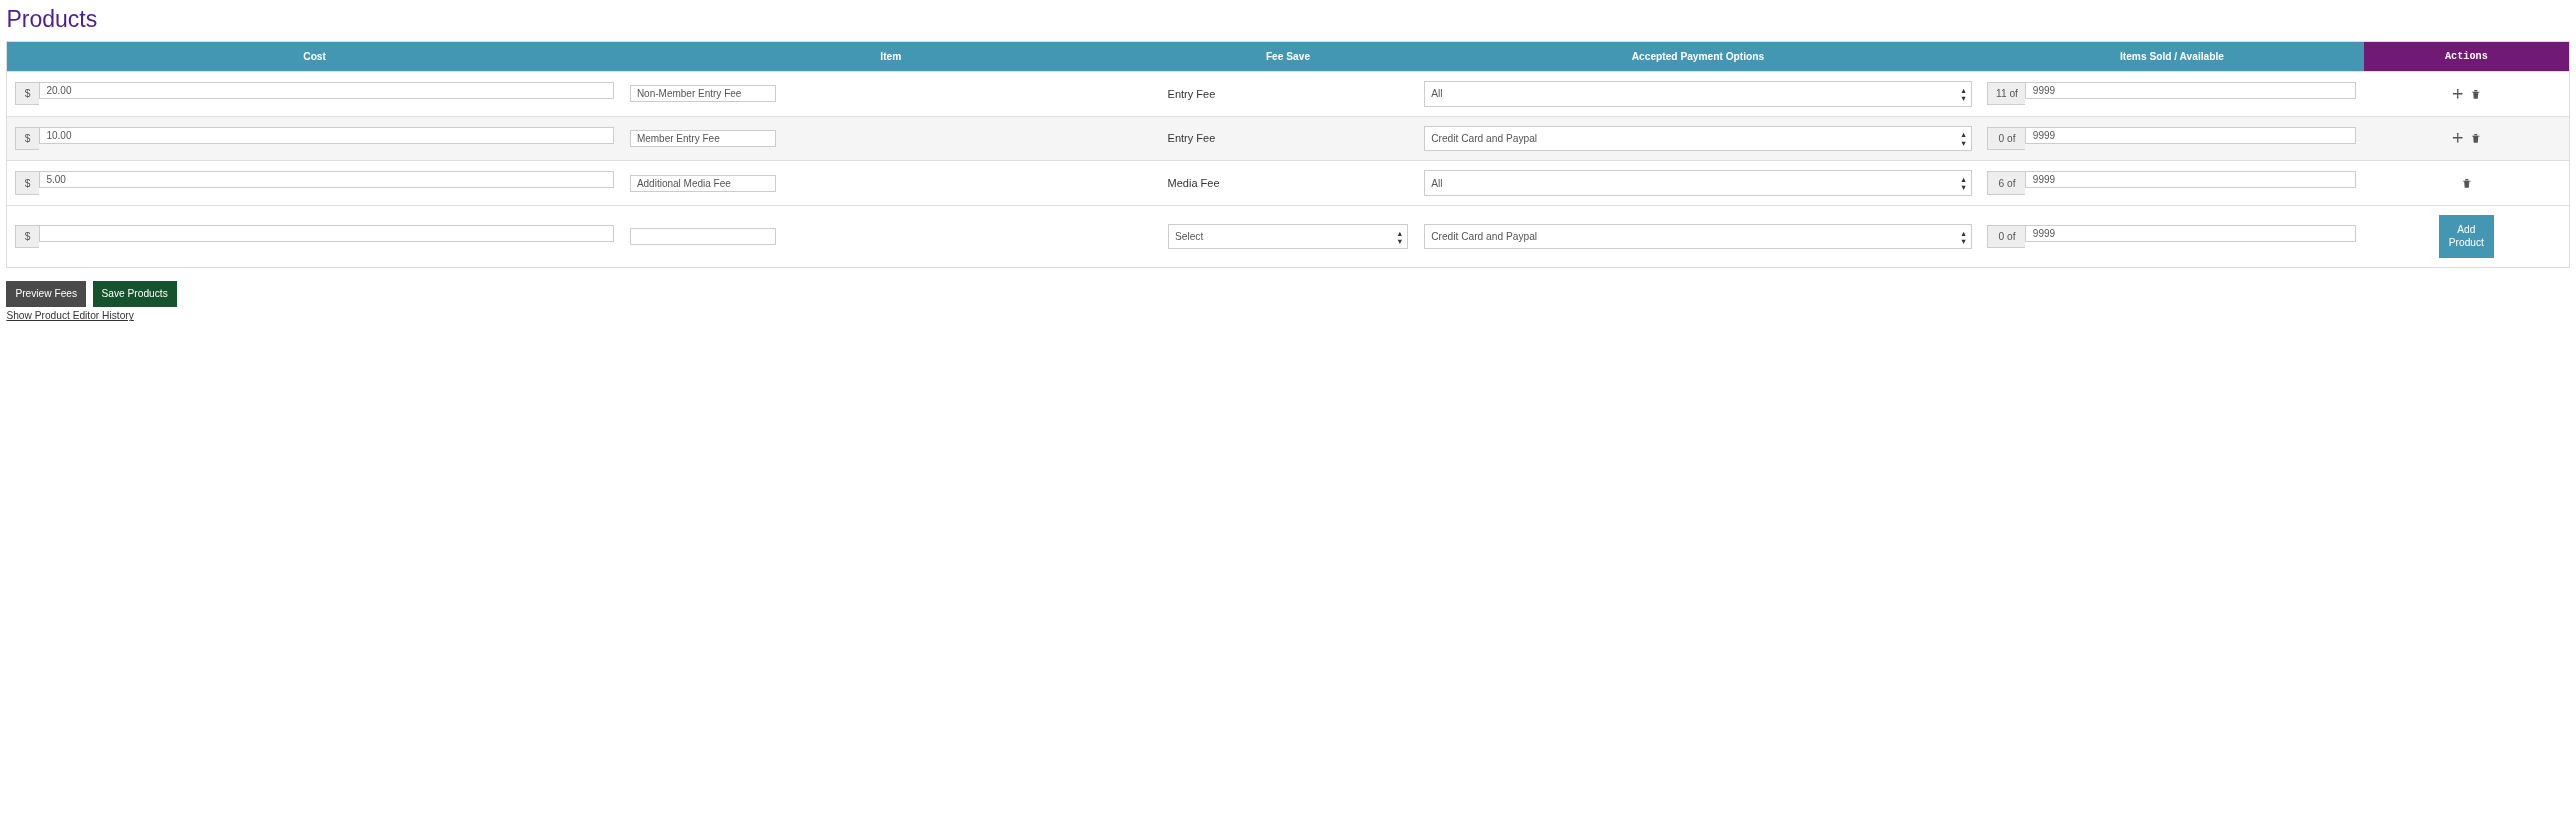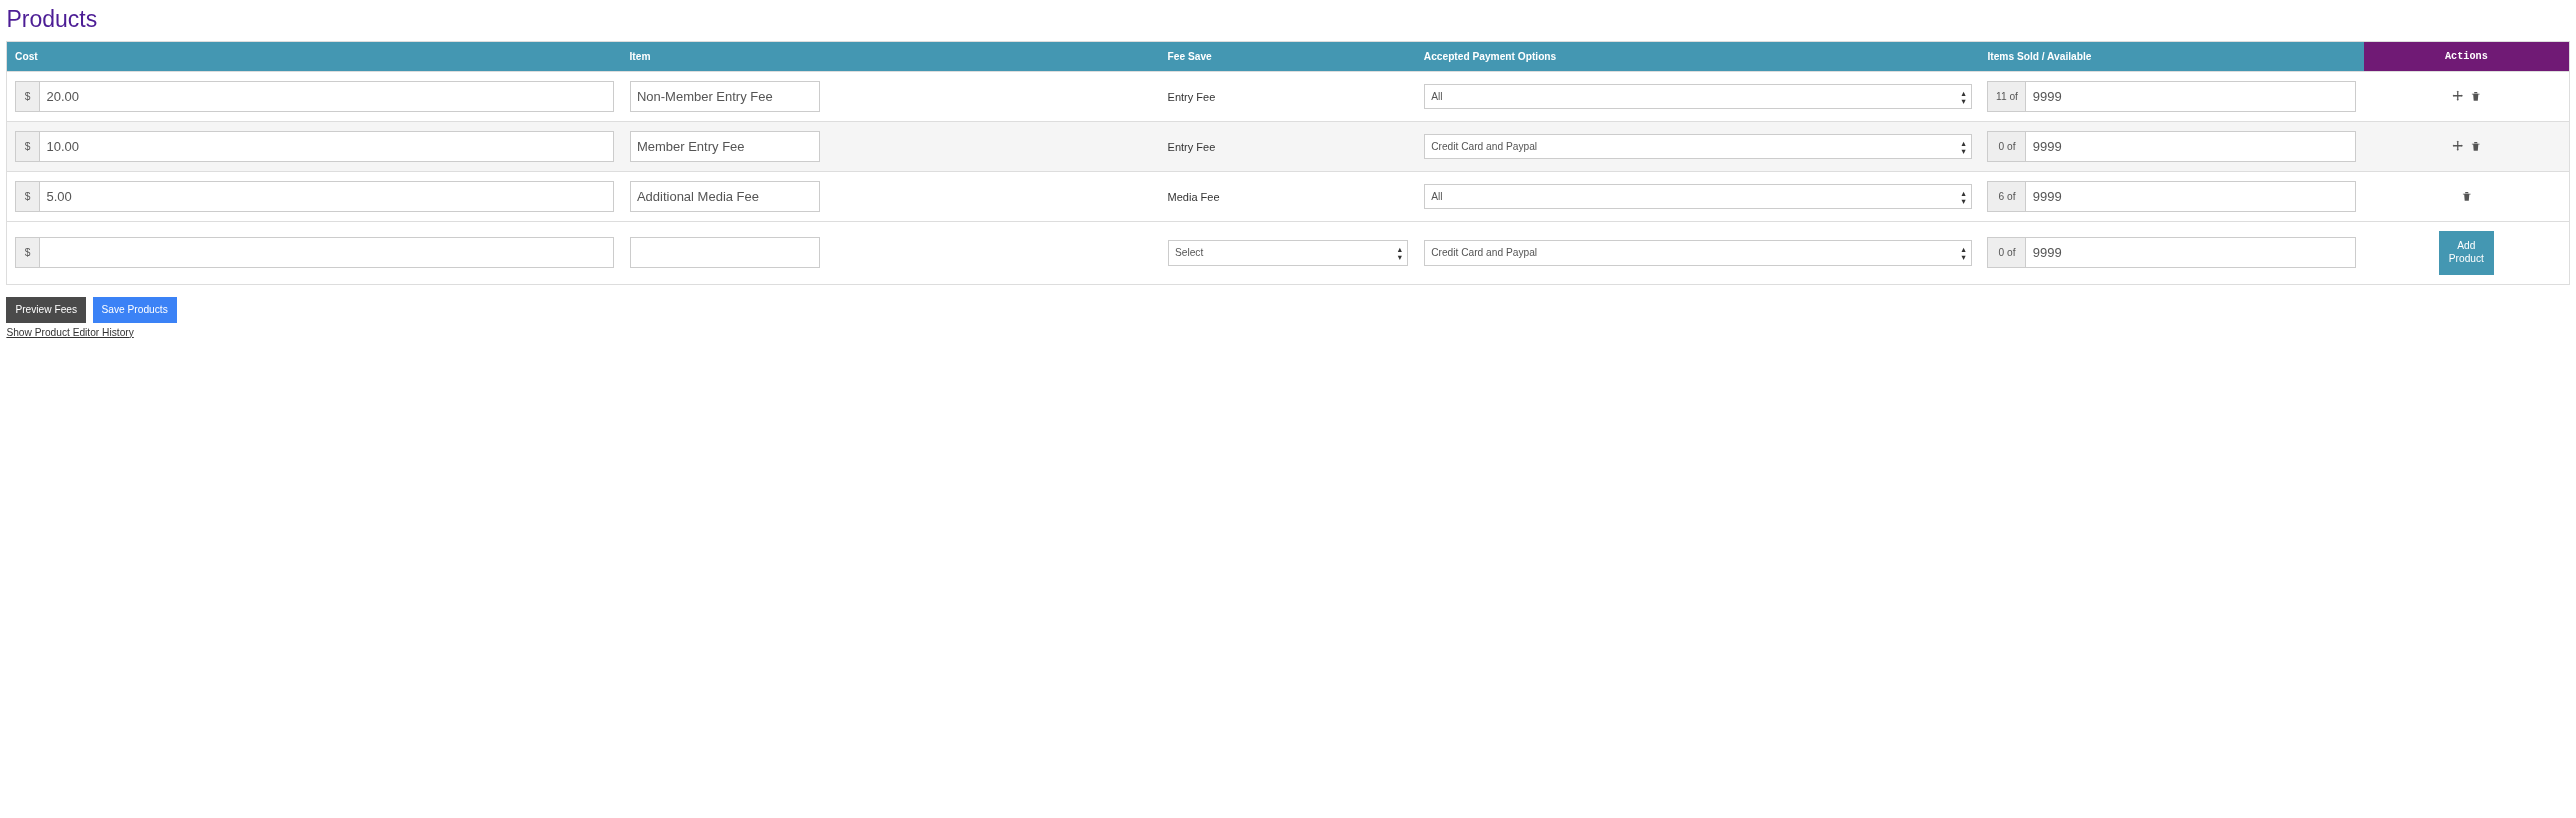--- a/index.html
+++ b/index.html
@@ -18,21 +18,21 @@
     margin: 0 0 7.7px 0;
   }
   table.products {
     width: 100%;
     border-collapse: collapse;
     border: 0.6px solid #ddd;
   }
   table.products thead th {
     background: #4497b2;
     color: #fff;
-    text-align: left;
+    text-align: center;
     font-weight: 700;
     font-size: 10.2px;
     padding: 9px 7.7px;
     vertical-align: middle;
   }
   table.products thead th.actions {
     background: #701a75;
     text-align: center;
     font-family: Liberation Mono, monospace;
   }
@@ -61,24 +61,24 @@
     border-right: 0;
     color: #555;
     font-size: 10.2px;
     white-space: nowrap;
   }
   .form-control {
     flex: 1 1 auto;
     min-width: 0;
     padding: 5.1px 6.4px;
     border: 0.6px solid #ccc;
-    font-size: 13px;
+    font-size: 10px;
     color: #555;
     background: #fff;
-    height: 31px;
+    height: 17px;
   }
   .select-wrap {
     position: relative;
     display: flex;
   }
   .select-wrap select {
     appearance: none;
     -webkit-appearance: none;
     width: 100%;
     padding: 5.1px 20.5px 5.1px 6.4px;
@@ -152,21 +152,21 @@
   }
   .footer-row {
     display: flex;
     align-items: flex-start;
     justify-content: space-between;
     margin-top: 12.8px;
     flex-direction: column;
   }
   .footer-left { display: flex; gap: 6.4px; }
   .btn-dark { background: #4a4a4a; }
-  .btn-green { background: #3b82f6; }
+  .btn-green { background: #14532d; }
   .history-link {
     color: #333;
     text-decoration: underline;
     font-size: 10.2px;
     cursor: pointer;
     margin-top: 3.8px;
   }
   
   col.c-cost    { width: 24%; }
   col.c-item    { width: 21%; }

